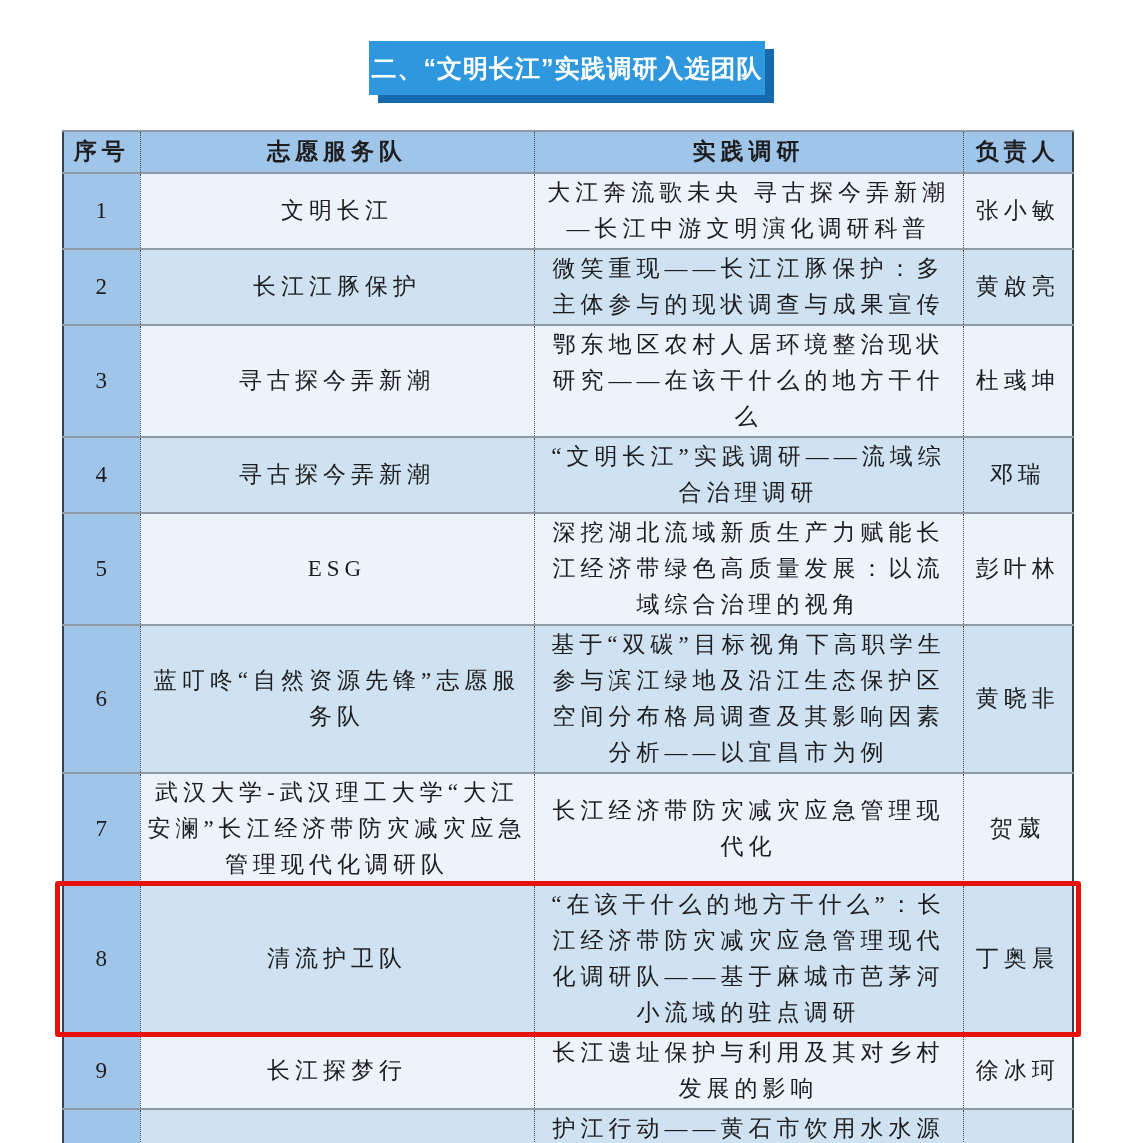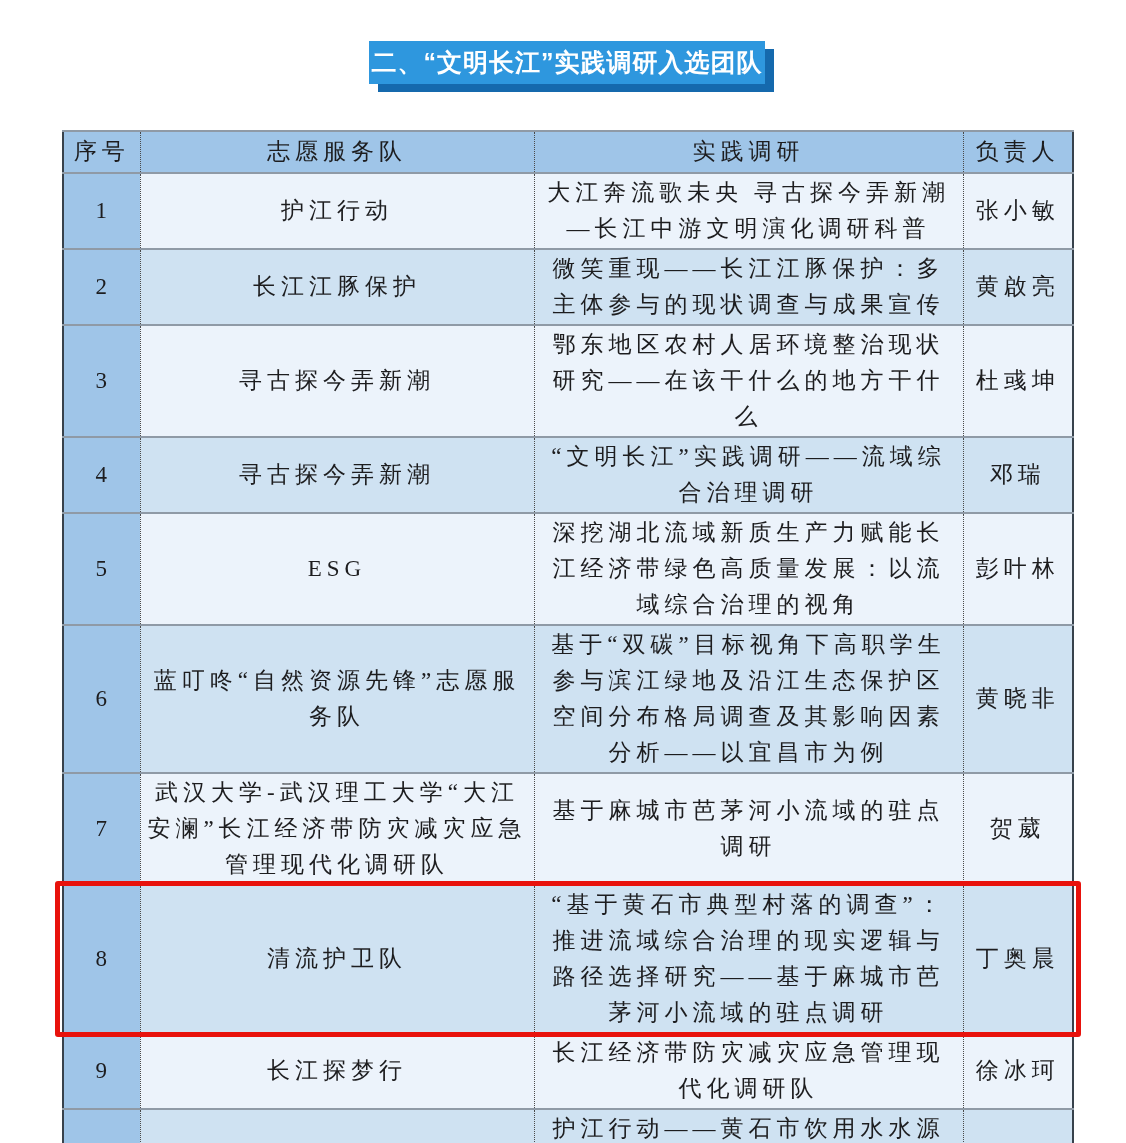--- a/index.html
+++ b/index.html
@@ -13,21 +13,21 @@
     --grid-outer:#38424c;
   }
   html,body{margin:0;padding:0;}
   body{
     width:1126px;height:1143px;overflow:hidden;position:relative;
     background:#ffffff;
     font-family:"Liberation Serif","DejaVu Serif",serif;
   }
   
   .banner{
-    position:absolute;left:369px;top:41px;width:396px;height:43px;
+    position:absolute;left:369px;top:41px;width:396px;height:54px;
     background:var(--banner-bg);
     box-shadow:9px 8px 0 0 var(--banner-shadow);
     display:flex;align-items:center;justify-content:center;
   }
   .banner-text{
     color:#ffffff;font-family:"Liberation Sans","DejaVu Sans",sans-serif;
     font-weight:700;font-size:25px;letter-spacing:1px;white-space:nowrap;
   }
   
   table.roster{
@@ -45,21 +45,21 @@
     border-bottom:2px solid var(--grid-h);
     border-left:1px dotted #4a4a4a;
     border-right:1px dotted #4a4a4a;
     padding:1px 6px;
     font-size:23px;line-height:36px;letter-spacing:5px;
     color:#1d1d1f;
     word-break:break-all;
   }
   th{
     background:var(--header-bg);
-    font-weight:400;height:40px;line-height:40px;padding:0 4px;
+    font-weight:700;height:40px;line-height:40px;padding:0 4px;
   }
   td.no-cell{
     background:var(--header-bg);
     letter-spacing:1px;
   }
   tr.row-odd td:not(.no-cell){background:var(--row-odd);}
   tr.row-even td:not(.no-cell){background:var(--row-even);}
   tr.body-row{height:75px;}
   
   .highlight-box{
@@ -85,21 +85,21 @@
     <tr>
       <th>序号</th>
       <th>志愿服务队</th>
       <th>实践调研</th>
       <th>负责人</th>
     </tr>
   </thead>
   <tbody id="roster-body">
       <tr class="body-row row-odd">
         <td class="no-cell">1</td>
-        <td>护江行动</td>
+        <td>文明长江</td>
         <td>大江奔流歌未央 寻古探今弄新潮—长江中游文明演化调研科普</td>
         <td>张小敏</td>
       </tr>
       <tr class="body-row row-even">
         <td class="no-cell">2</td>
         <td>长江江豚保护</td>
         <td>微笑重现——长江江豚保护：多主体参与的现状调查与成果宣传</td>
         <td>黄啟亮</td>
       </tr>
       <tr class="body-row row-odd">
@@ -122,33 +122,33 @@
       </tr>
       <tr class="body-row row-even">
         <td class="no-cell">6</td>
         <td>蓝叮咚“自然资源先锋”志愿服务队</td>
         <td>基于“双碳”目标视角下高职学生参与滨江绿地及沿江生态保护区空间分布格局调查及其影响因素分析——以宜昌市为例</td>
         <td>黄晓非</td>
       </tr>
       <tr class="body-row row-odd">
         <td class="no-cell">7</td>
         <td>武汉大学-武汉理工大学“大江安澜”长江经济带防灾减灾应急管理现代化调研队</td>
-        <td>基于麻城市芭茅河小流域的驻点调研</td>
+        <td>长江经济带防灾减灾应急管理现代化</td>
         <td>贺葳</td>
       </tr>
       <tr class="body-row row-even">
         <td class="no-cell">8</td>
         <td>清流护卫队</td>
-        <td>“基于黄石市典型村落的调查”：推进流域综合治理的现实逻辑与路径选择研究——基于麻城市芭茅河小流域的驻点调研</td>
+        <td>“在该干什么的地方干什么”：长江经济带防灾减灾应急管理现代化调研队——基于麻城市芭茅河小流域的驻点调研</td>
         <td>丁奥晨</td>
       </tr>
       <tr class="body-row row-odd">
         <td class="no-cell">9</td>
         <td>长江探梦行</td>
-        <td>长江经济带防灾减灾应急管理现代化调研队</td>
+        <td>长江遗址保护与利用及其对乡村发展的影响</td>
         <td>徐冰珂</td>
       </tr>
       <tr class="body-row row-even">
         <td class="no-cell">10</td>
         <td>溯水清源团队</td>
         <td>护江行动——黄石市饮用水水源地生态保护现状及发展对策的研究</td>
         <td>董雨莎</td>
       </tr>
     </tbody>
 </table>

